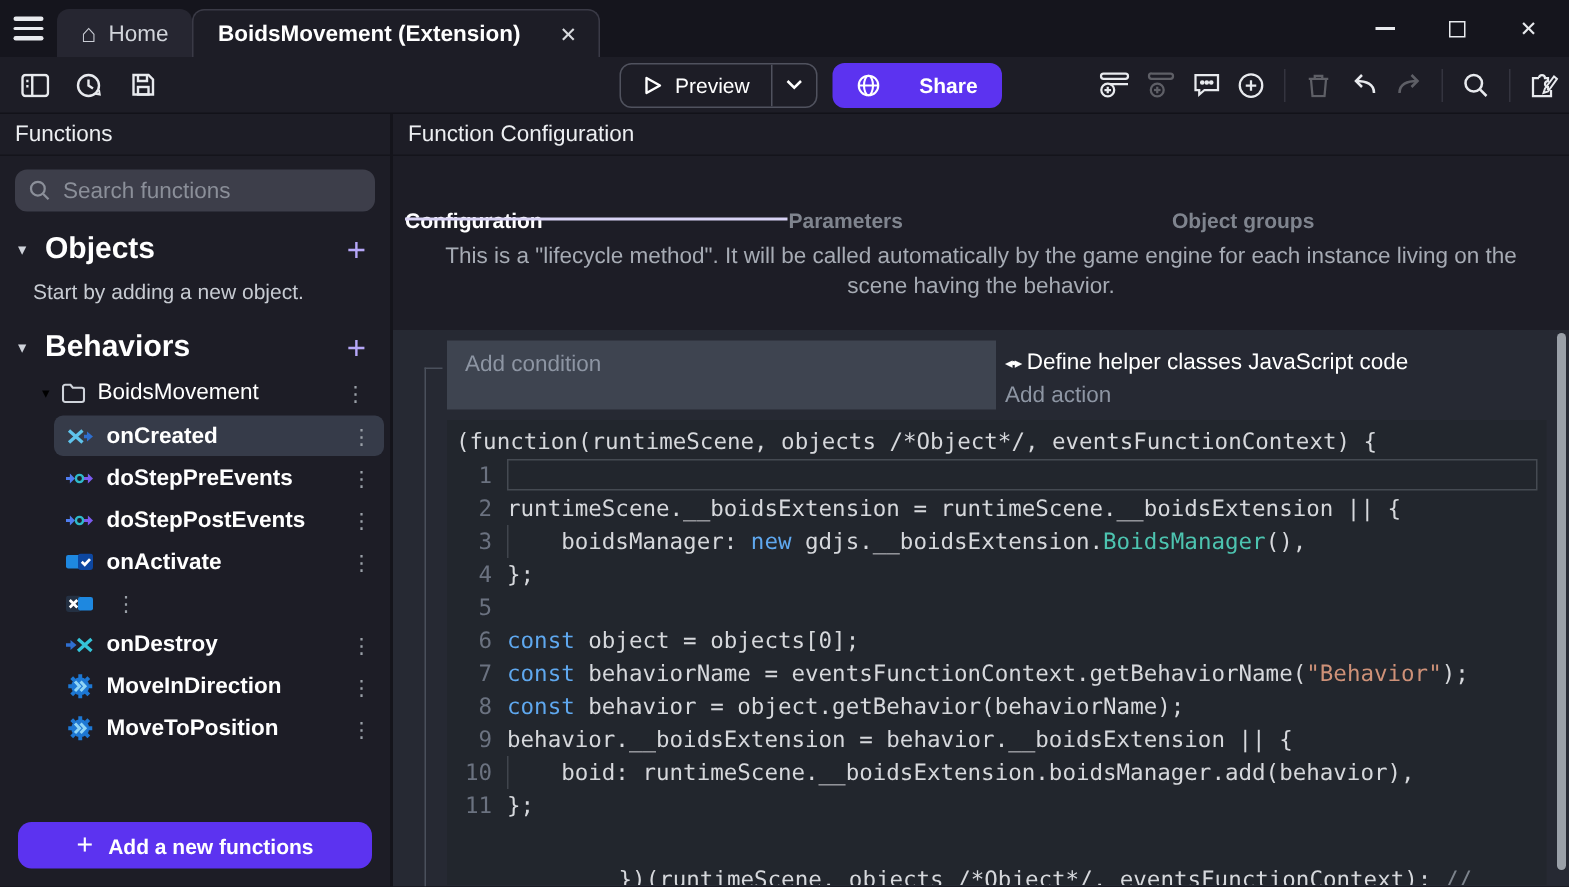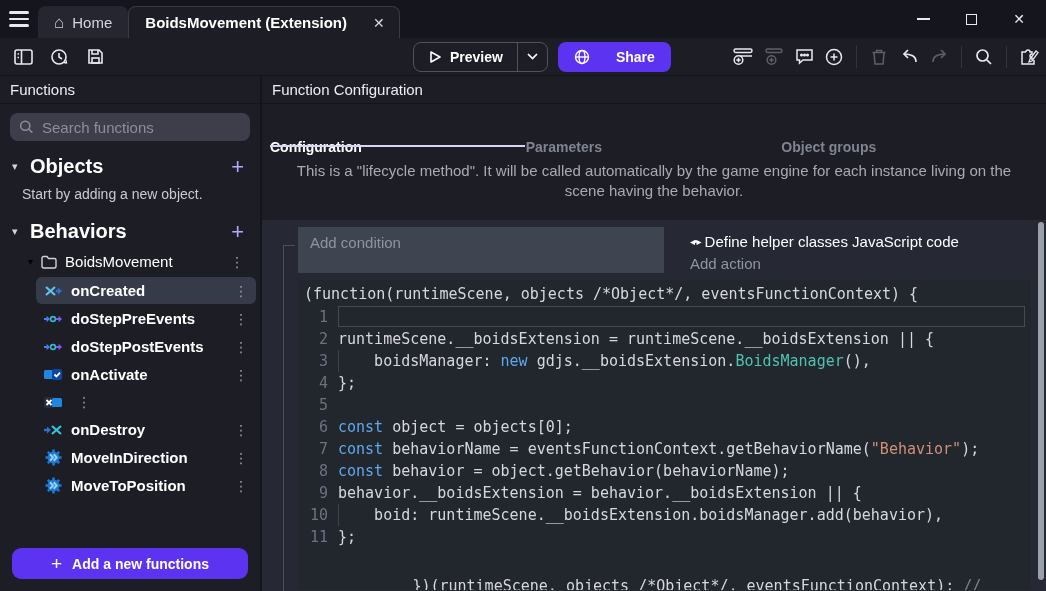--- a/index.html
+++ b/index.html
@@ -22,21 +22,21 @@
   .wc .maxbox { width:11px; height:11px; border:1.6px solid #e8eaee; display:block; }
 
   
   .toolbar { height:38px; background:#1d1d26; display:flex; align-items:center; position:relative; border-bottom:1px solid #121219; flex:0 0 38px; }
   .tbleft { display:flex; align-items:center; gap:10px; margin-left:10px; }
   .tbicon { width:26px; height:26px; display:flex; align-items:center; justify-content:center; border-radius:5px; }
   .tbicon.dim { opacity:.32; }
   .tbcenter { position:absolute; left:413px; display:flex; align-items:center; gap:10px; }
   .previewbtn { display:flex; align-items:center; border:1px solid #50525e; border-radius:8px; height:30px; overflow:hidden; }
   .previewmain { display:flex; align-items:center; gap:8px; padding:0 14px; height:100%; }
-  .previewmain span { color:#ffffff; font-weight:bold; font-size:14px; }
+  .previewmain span { color:#ffffff; font-weight:normal; font-size:14px; }
   .previewdrop { width:30px; height:100%; display:flex; align-items:center; justify-content:center; border-left:1px solid #50525e; }
   .sharebtn { display:flex; align-items:center; gap:26px; background:#5c33f0; border-radius:8px; height:30px; padding:0 16px; }
   .sharebtn span { color:#ffffff; font-weight:bold; font-size:14px; }
   .tbright { position:absolute; right:4px; display:flex; align-items:center; gap:4px; }
   .tbdivider { width:1px; height:22px; background:#34343f; margin:0 5px; }
 
   
   .body { flex:1; display:flex; min-height:0; }
   .sidebar { width:262px; background:#1d1d26; border-right:2px solid #14141b; display:flex; flex-direction:column; }
   .main { flex:1; background:#1d1d26; display:flex; flex-direction:column; min-width:0; }
@@ -65,21 +65,21 @@
 
   
   .cfgtabs { display:flex; margin:7px 10px 0 8px; height:30px; flex:0 0 30px; }
   .cfgtab { flex:1; background:#32333c; display:flex; align-items:center; justify-content:flex-start; color:#7f848e; font-weight:bold; font-size:14px; border-right:1px solid #1d1d26; position:relative;margin-top:36px; }
   .cfgtab:last-child { border-right:none; }
   .cfgtab.active { background:#43444e; color:#ffffff; }
   .cfgtab.active::after { content:""; position:absolute; left:0; right:0; bottom:0; height:2.5px; background:#d8d2f4; }
   .desc { color:#a6abb4; font-size:15px; text-align:center; padding:20px 30px 18px 30px; line-height:1.35; }
   .events { flex:1; background:#262933; position:relative; min-height:0; padding:7px 0 0 36px; }
   .lguide { position:absolute; left:21px; top:25px; bottom:0; width:12px; border-left:1px solid #4a505c; border-top:1px solid #4a505c; }
-  .eventrow { display:flex; margin-right:16px;gap:20px; }
+  .eventrow { display:flex; margin-right:16px; }
   .condpanel { width:366px; background:#3e4450; padding:7px 12px; height:46px; }
   .condpanel span { color:#8d95a3; font-size:15px; }
   .actioncol { flex:1; padding:4px 0 0 6px; }
   .jstitle { display:flex; align-items:center; gap:4px; color:#ffffff; font-size:15px; height:22px; }
   .jsicon { font-size:10px; color:#ffffff; letter-spacing:-1px; }
   .addaction { color:#8d95a3; font-size:15px; height:22px; display:flex; align-items:center; }
   .codeblock { margin-top:5px; margin-right:15px; background:#22262d; font-family:"DejaVu Sans Mono", monospace; font-size:15px; color:#d6d8dc; padding:2px 0 0 4px; height:310px; overflow:hidden; }
   .chead, .cfoot { padding-left:2px; line-height:24px; white-space:pre-wrap; }
   .cline { display:flex; height:22px; line-height:22px; }
   .cnum { width:36px; text-align:right; padding-right:10px; color:#6b7280; flex:0 0 36px; }

